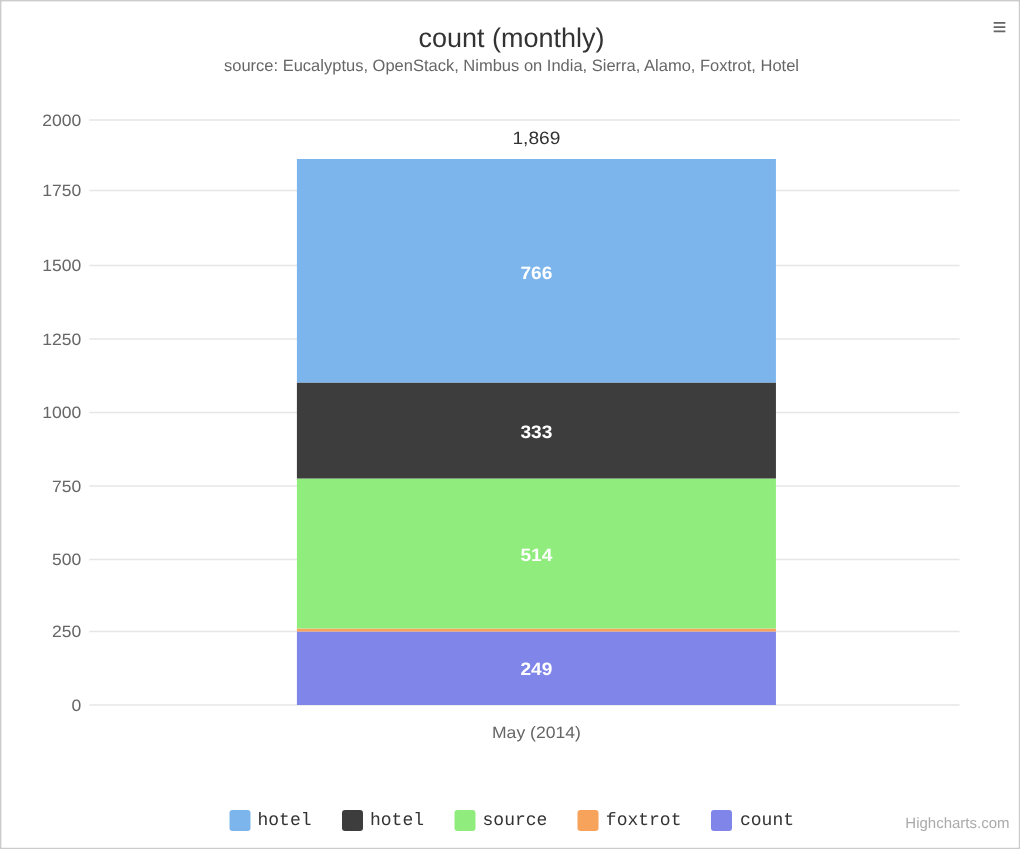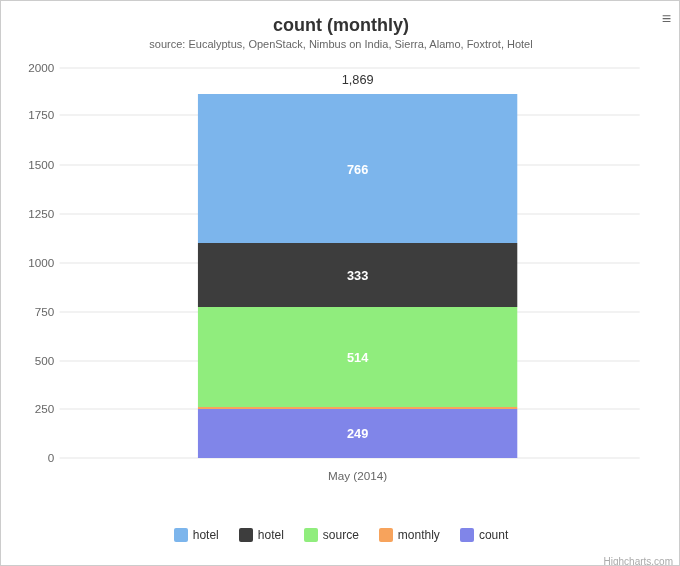--- a/index.html
+++ b/index.html
@@ -15,30 +15,30 @@
     }
     .chart-container {
       width: 680px;
       height: 566px;
       position: relative;
       background: #fff;
     }
     .chart-title {
       text-align: center;
       font-size: 18px;
-      font-weight: bold;
+      font-weight: normal;
       color: #333;
       padding-top: 14px;
       padding-bottom: 2px;
     }
     .chart-subtitle {
       text-align: center;
       font-size: 11px;
       color: #666;
-      margin-bottom: 8px;
+      margin-bottom: 20px;
     }
     .menu-icon {
       position: absolute;
       top: 10px;
       right: 10px;
       cursor: pointer;
       font-size: 16px;
       color: #666;
       line-height: 1;
     }
@@ -58,21 +58,21 @@
       color: #333;
     }
     .legend-swatch {
       width: 14px;
       height: 14px;
       border-radius: 2px;
       flex-shrink: 0;
     }
     .highcharts-credit {
       position: absolute;
-      bottom: 0;
+      bottom: 12px;
       right: 8px;
       font-size: 10px;
       color: #aaa;
       margin-left: 40px;
     }
   </style>
 </head>
 <body>
 
 <div class="chart-container">
@@ -129,36 +129,36 @@
       <rect x="185" y="36" width="300" height="149" fill="#7cb5ec"></rect>
       <text x="335" y="116" text-anchor="middle" font-size="12" fill="white" font-weight="bold">766</text>
 
       <text x="335" y="26" text-anchor="middle" font-size="12" fill="#333">1,869</text>
 
       <text x="335" y="422" text-anchor="middle" font-size="11" fill="#666">May (2014)</text>
 
     </svg>
   </div>
 
-  <div class="legend" style="margin-top:-10px;">
+  <div class="legend" style="margin-top:-10px;font-family:Liberation Mono, monospace;">
     <div class="legend-item">
       <div class="legend-swatch" style="background:#7cb5ec;"></div>
       <span>hotel</span>
     </div>
     <div class="legend-item">
       <div class="legend-swatch" style="background:#3d3d3d;"></div>
       <span>hotel</span>
     </div>
     <div class="legend-item">
       <div class="legend-swatch" style="background:#90ed7d;"></div>
       <span>source</span>
     </div>
     <div class="legend-item">
       <div class="legend-swatch" style="background:#f7a35c;"></div>
-      <span>monthly</span>
+      <span>foxtrot</span>
     </div>
     <div class="legend-item">
       <div class="legend-swatch" style="background:#8085e9;"></div>
       <span>count</span>
     </div>
   </div>
 
   <div class="highcharts-credit">Highcharts.com</div>
 </div>
 

